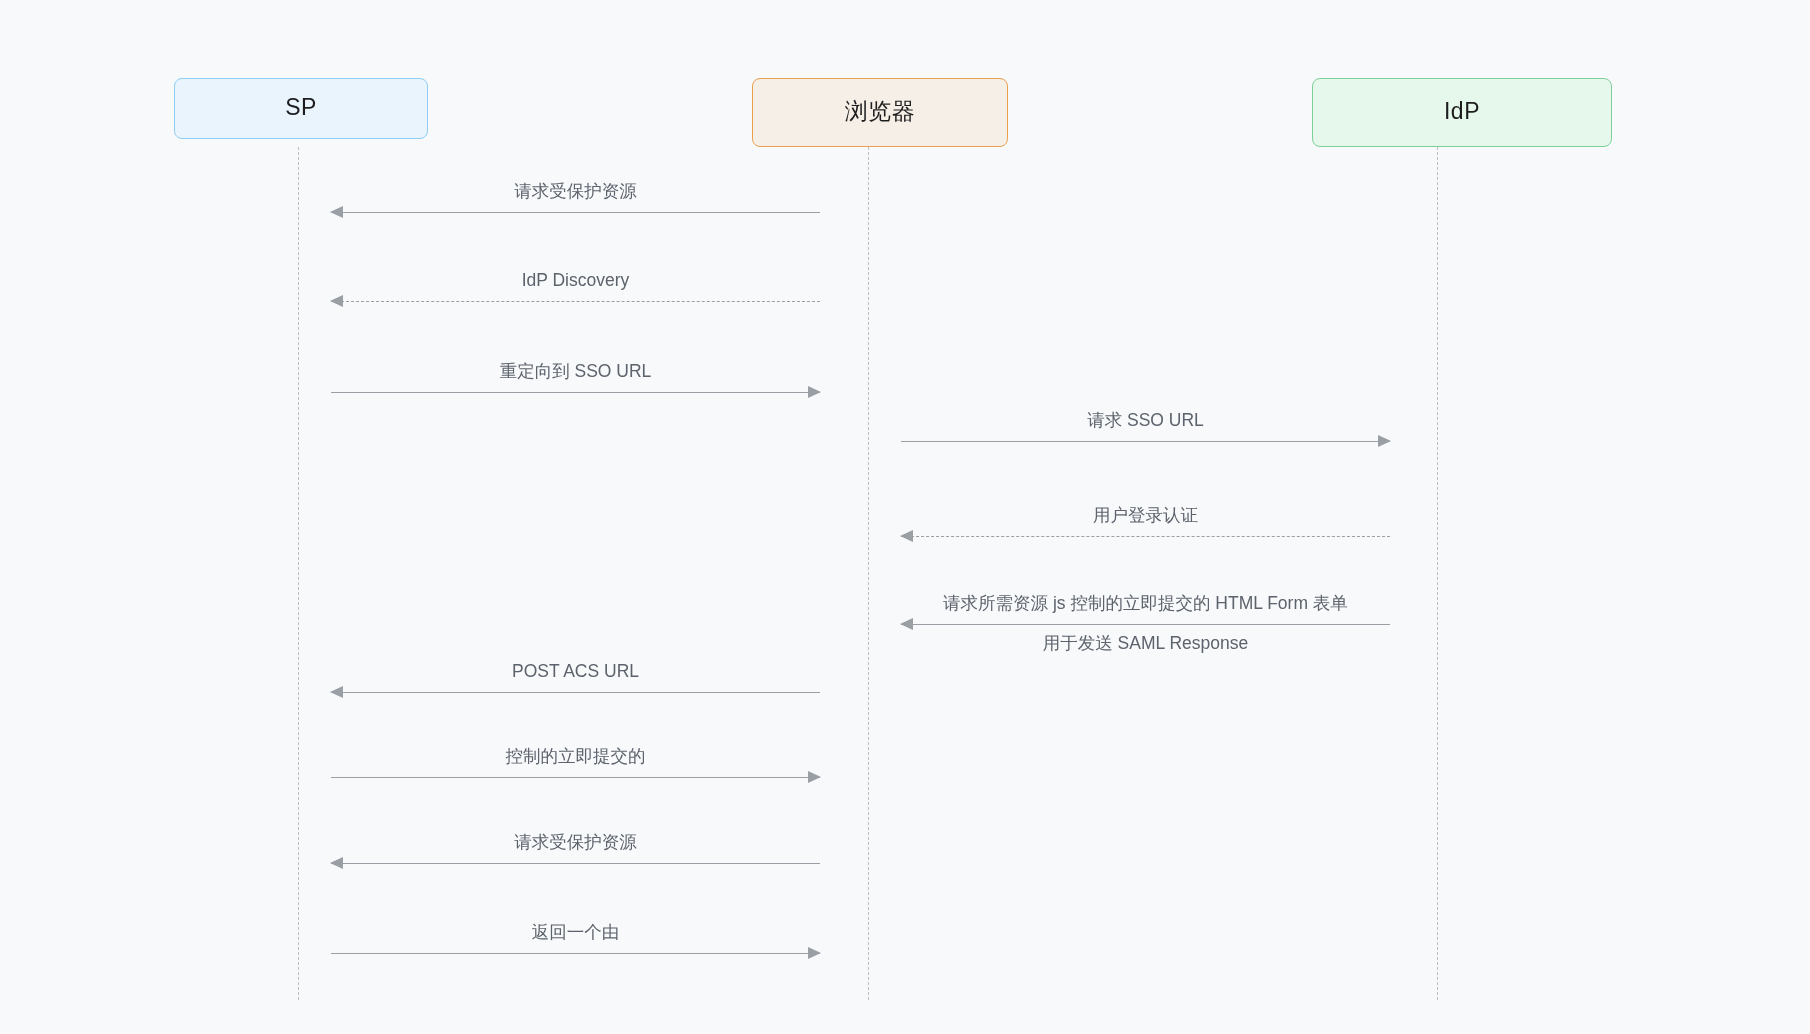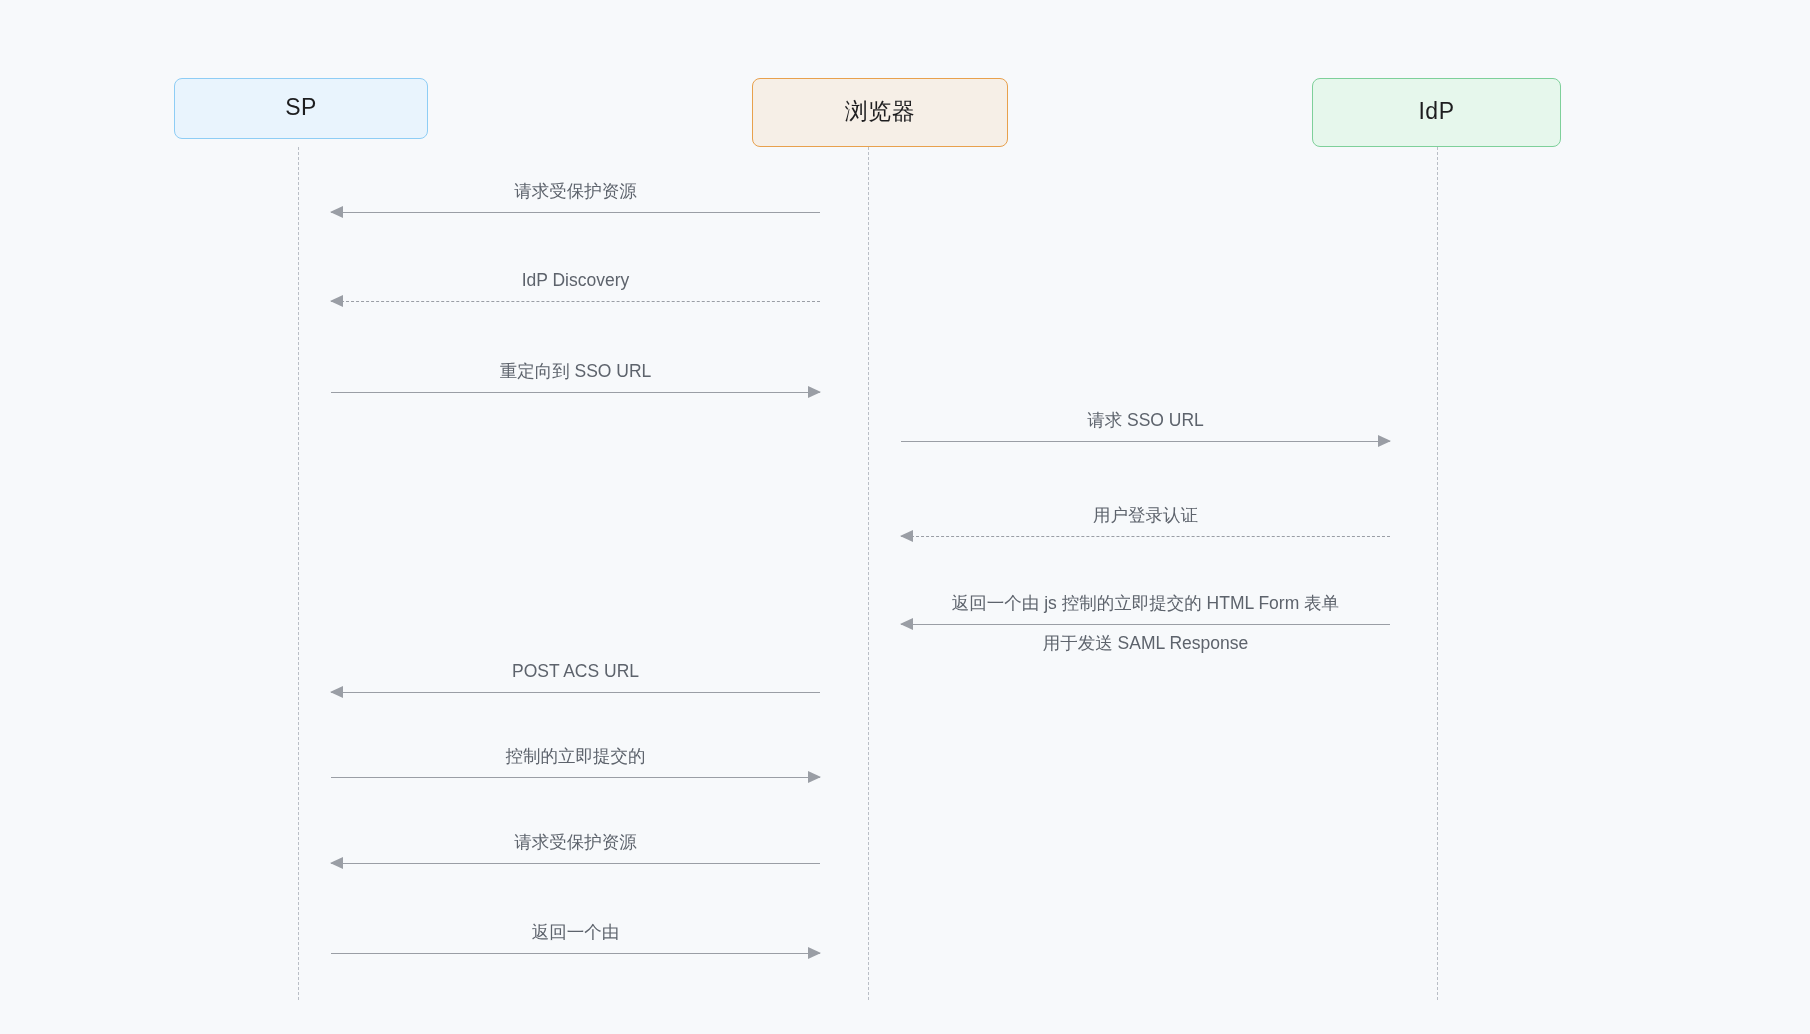--- a/index.html
+++ b/index.html
@@ -126,21 +126,21 @@
         <div class="caption above">请求 SSO URL</div>
       </div>
       <div class="msg to-left dashed" style="left: 901px; top: 536px; width: 489px;">
         <div class="line"></div>
         <div class="head"></div>
         <div class="caption above">用户登录认证</div>
       </div>
       <div class="msg to-left" style="left: 901px; top: 624px; width: 489px;">
         <div class="line"></div>
         <div class="head"></div>
-        <div class="caption above">返回一个由 js 控制的立即提交的 HTML Form 表单</div>
+        <div class="caption above">请求所需资源 js 控制的立即提交的 HTML Form 表单</div>
         <div class="caption below">用于发送 SAML Response</div>
       </div>
       <div class="msg to-left" style="left: 331px; top: 692px; width: 489px;">
         <div class="line"></div>
         <div class="head"></div>
         <div class="caption above">POST ACS URL</div>
       </div>
       <div class="msg to-right" style="left: 331px; top: 777px; width: 489px;">
         <div class="line"></div>
         <div class="head"></div>
@@ -157,17 +157,17 @@
         <div class="caption above">返回一个由</div>
       </div>
     </div>
   <div id="participants-layer">
       <div class="participant" style="left: 174px; top: 78px; width: 254px; height: 61px; background: rgb(233, 244, 253); border-color: rgb(142, 205, 245);">
         <span class="plabel">SP</span>
       </div>
       <div class="participant" style="left: 740px; top: 78px; width: 256px; height: 69px; background: rgb(246, 239, 231); border-color: rgb(232, 161, 77); margin-left: 12px;">
         <span class="plabel">浏览器</span>
       </div>
-      <div class="participant" style="left: 1312px; top: 78px; width: 249px; height: 69px; background: rgb(230, 247, 236); border-color: rgb(126, 208, 154);">
+      <div class="participant" style="left: 1312px; top: 78px; width: 300px; height: 69px; background: rgb(230, 247, 236); border-color: rgb(126, 208, 154);">
         <span class="plabel">IdP</span>
       </div>
     </div>
 </div>
 
 </body></html>

